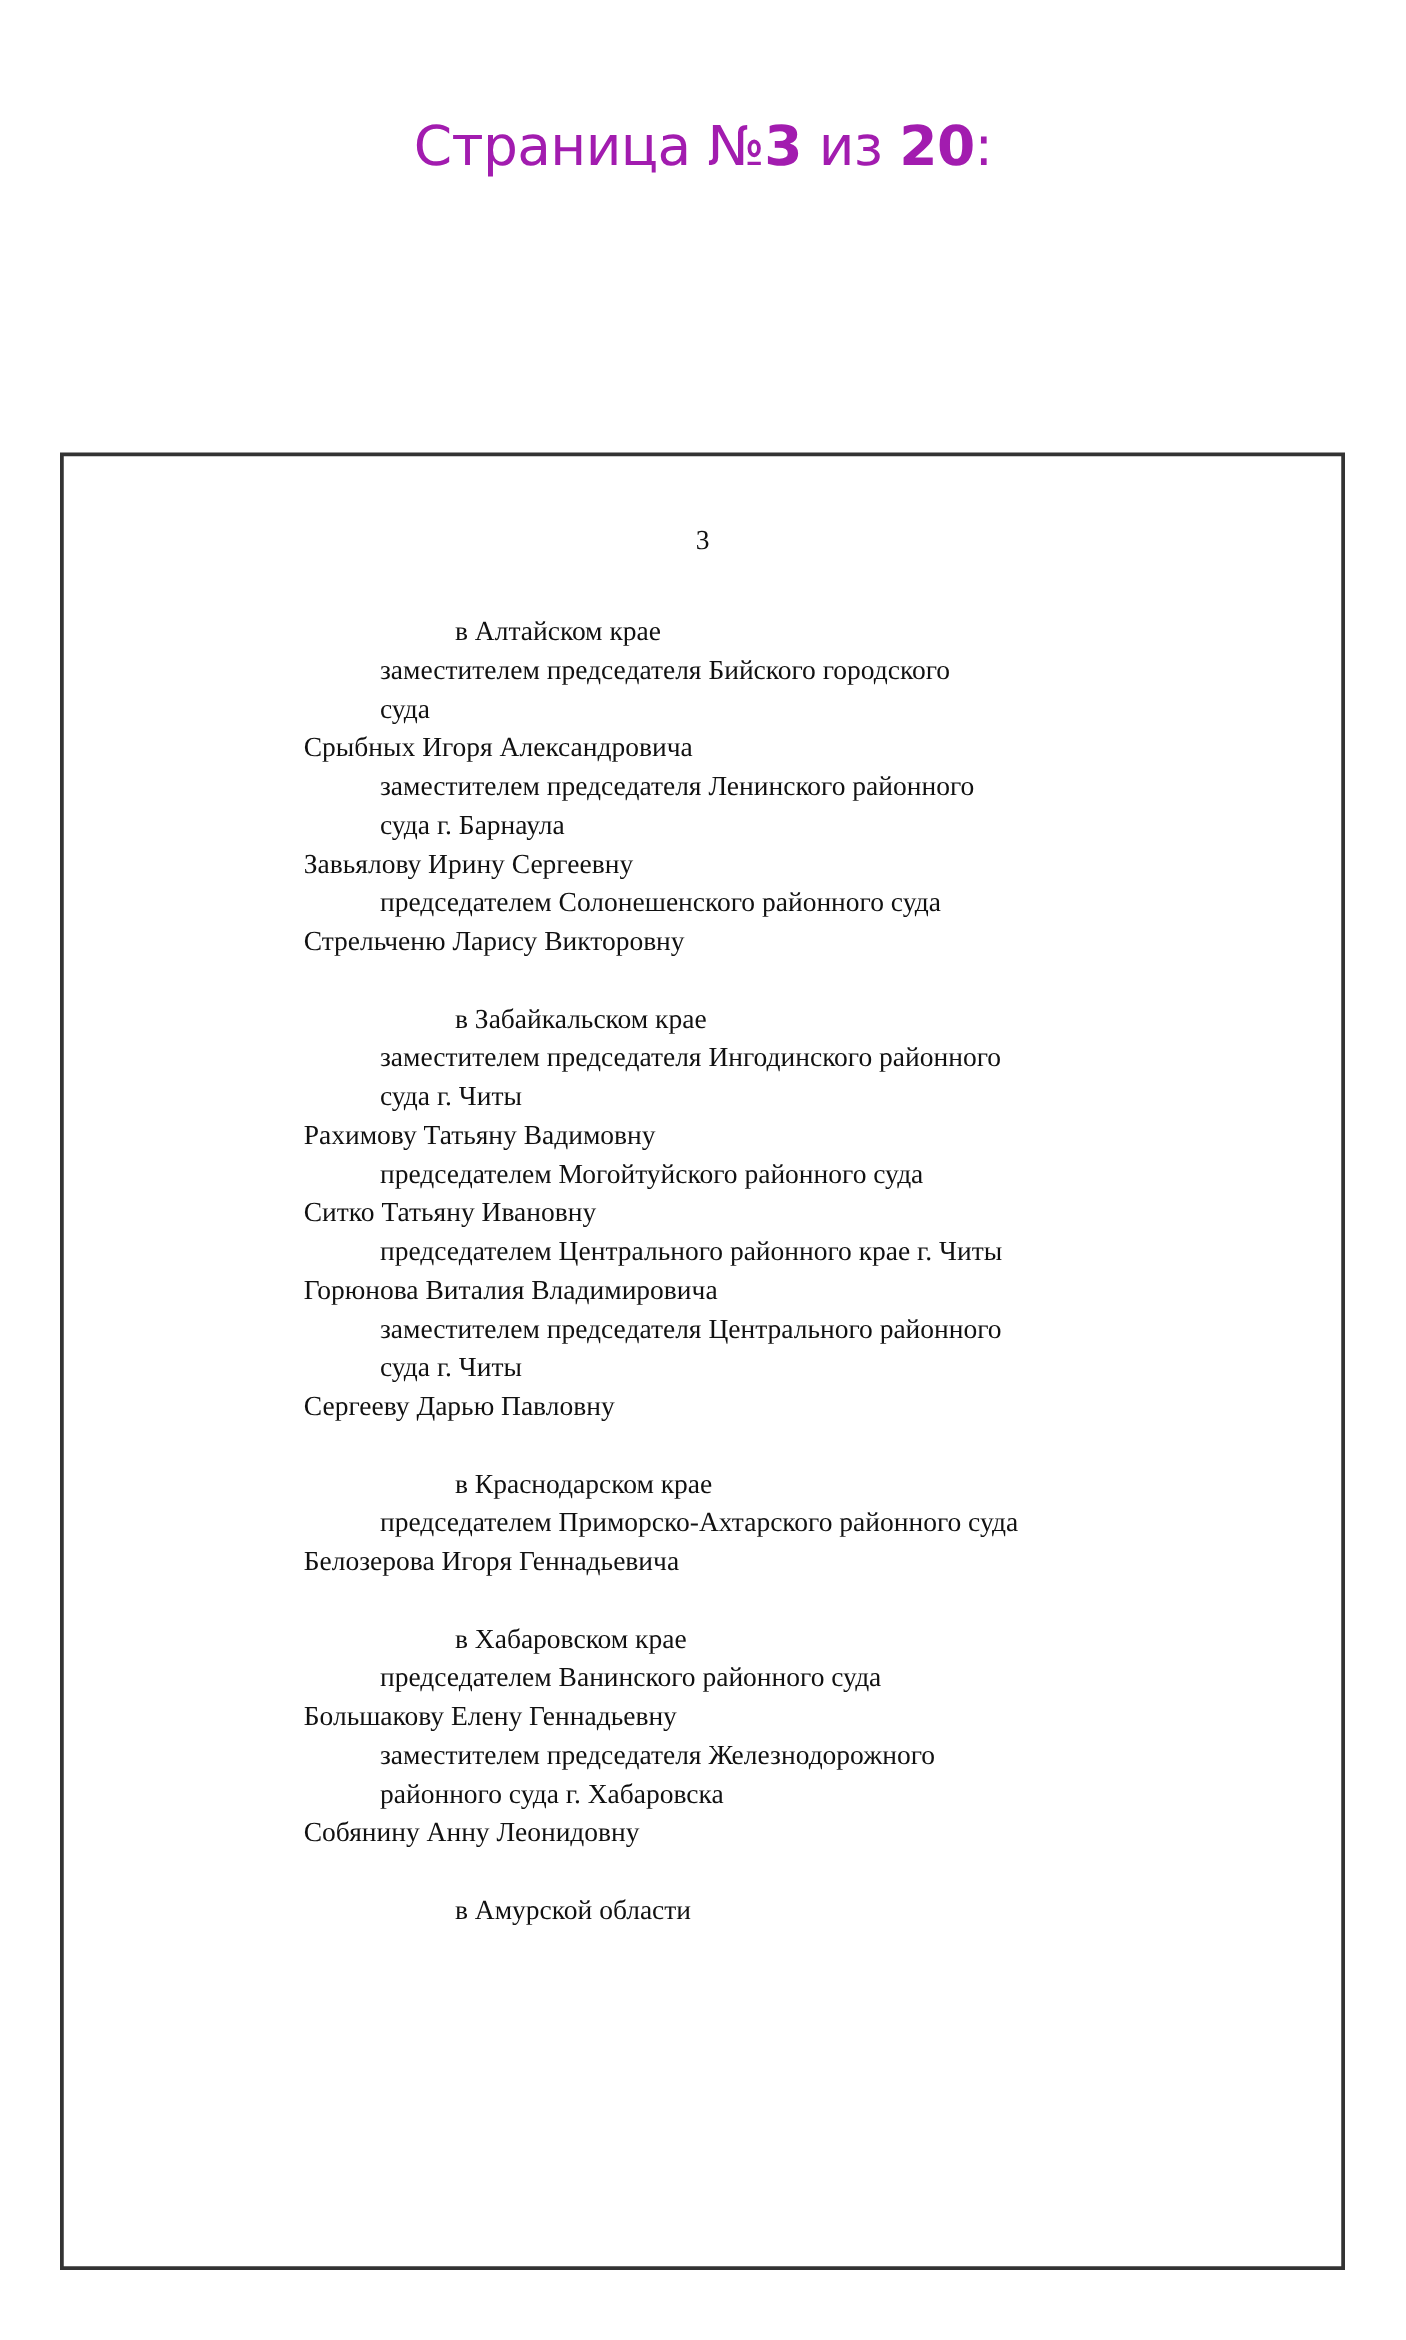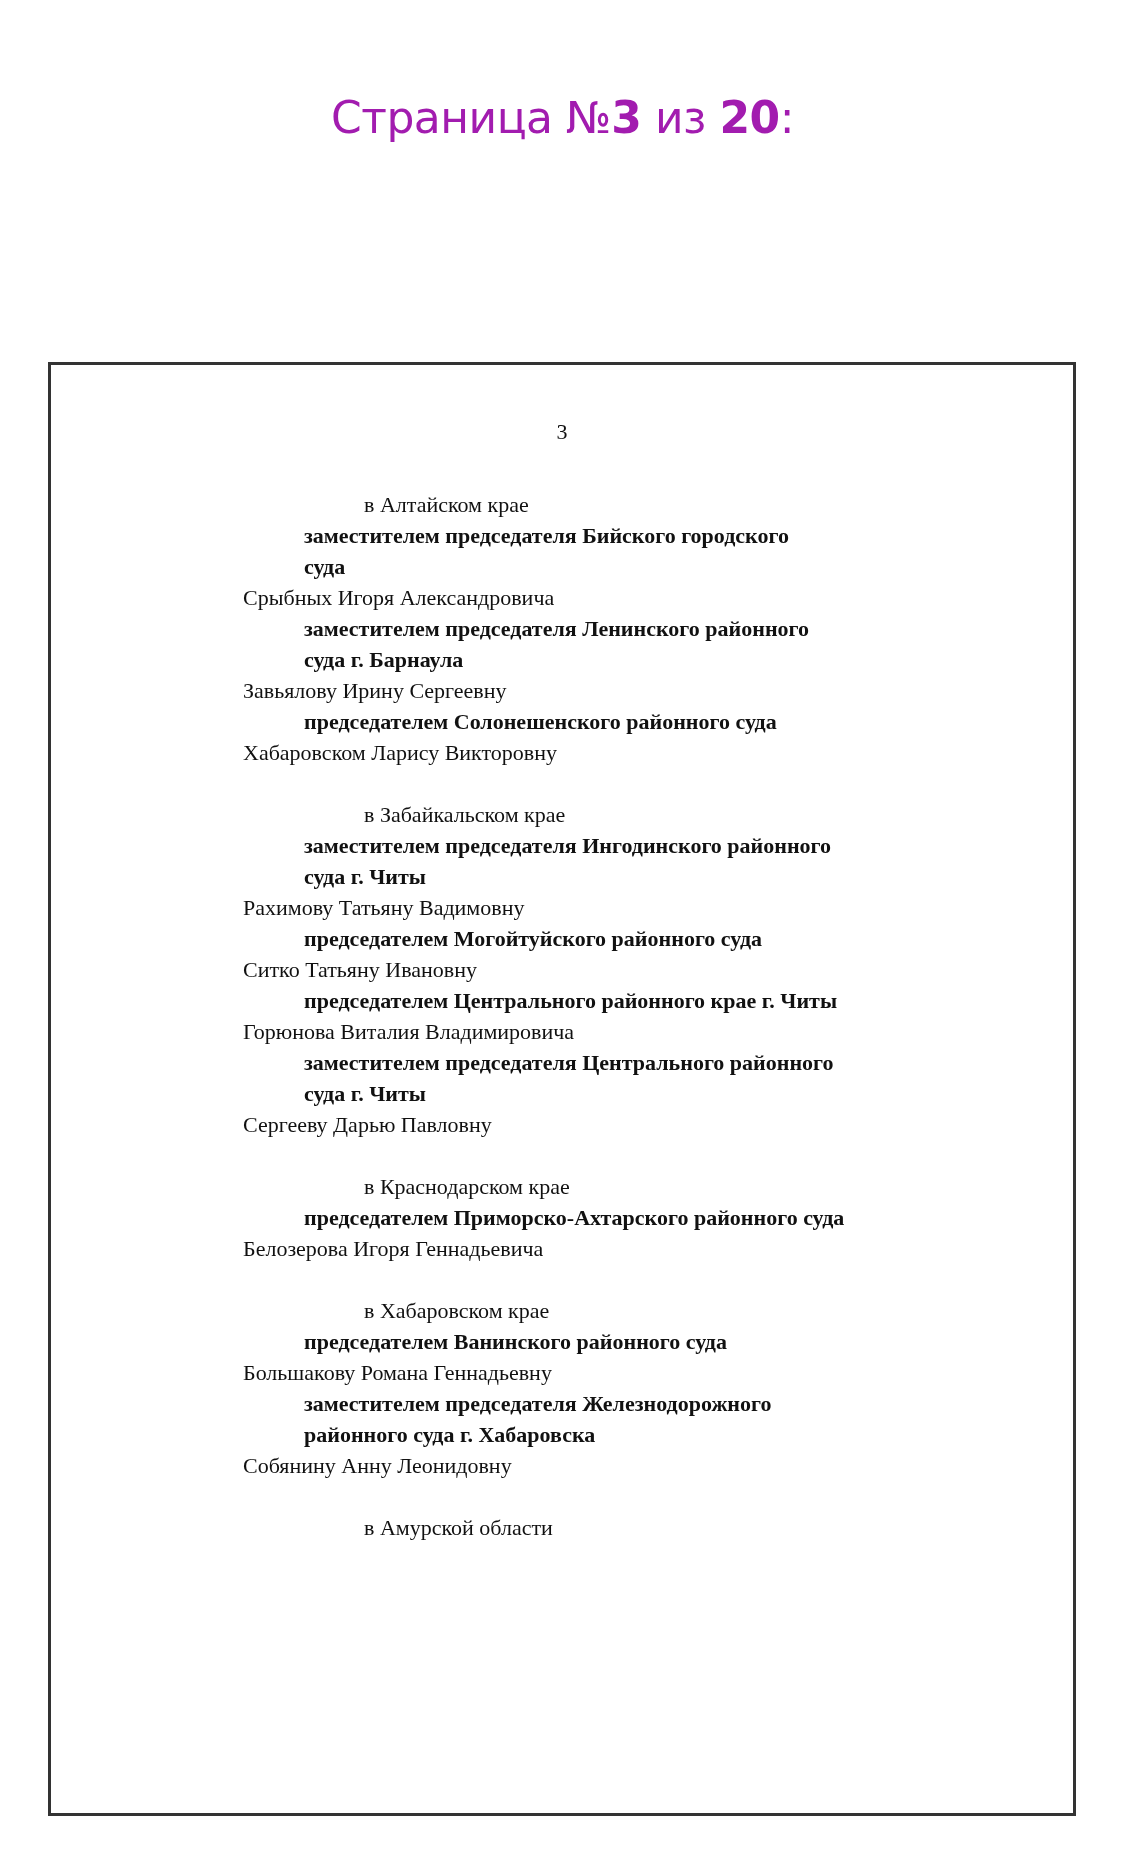--- a/index.html
+++ b/index.html
@@ -49,21 +49,21 @@
       top: 124px;
       left: 192px;
       font-family: "Liberation Serif", serif;
       font-size: 22px;
       line-height: 31px;
       color: #111111;
     }
     .section + .section { margin-top: 31px; }
     .line { white-space: nowrap; height: 31px; }
     .region { padding-left: 121px; }
-    .position { padding-left: 61px; font-weight: bold; }
+    .position { padding-left: 61px; }
     .person { padding-left: 0; }
   </style>
 </head>
 <body>
 
 <div class="page-header">
   <span>Страница №</span><b>3</b><span> из </span><b>20</b><span>:</span>
 </div>
 
 <div class="doc-frame">
@@ -76,21 +76,21 @@
           <div class="line position">суда</div>
           <div class="line person">Срыбных Игоря Александровича</div>
         </div>
         <div>
           <div class="line position">заместителем председателя Ленинского районного</div>
           <div class="line position">суда г. Барнаула</div>
           <div class="line person">Завьялову Ирину Сергеевну</div>
         </div>
         <div>
           <div class="line position">председателем Солонешенского районного суда</div>
-          <div class="line person">Хабаровском Ларису Викторовну</div>
+          <div class="line person">Стрельченю Ларису Викторовну</div>
         </div>
       </div>
       <div class="section">
         <div class="line region">в Забайкальском крае</div>
         <div>
           <div class="line position">заместителем председателя Ингодинского районного</div>
           <div class="line position">суда г. Читы</div>
           <div class="line person">Рахимову Татьяну Вадимовну</div>
         </div>
         <div>
@@ -111,21 +111,21 @@
         <div class="line region">в Краснодарском крае</div>
         <div>
           <div class="line position">председателем Приморско-Ахтарского районного суда</div>
           <div class="line person">Белозерова Игоря Геннадьевича</div>
         </div>
       </div>
       <div class="section">
         <div class="line region">в Хабаровском крае</div>
         <div>
           <div class="line position">председателем Ванинского районного суда</div>
-          <div class="line person">Большакову Романа Геннадьевну</div>
+          <div class="line person">Большакову Елену Геннадьевну</div>
         </div>
         <div>
           <div class="line position">заместителем председателя Железнодорожного</div>
           <div class="line position">районного суда г. Хабаровска</div>
           <div class="line person">Собянину Анну Леонидовну</div>
         </div>
       </div>
       <div class="section">
         <div class="line region">в Амурской области</div>
       </div>

